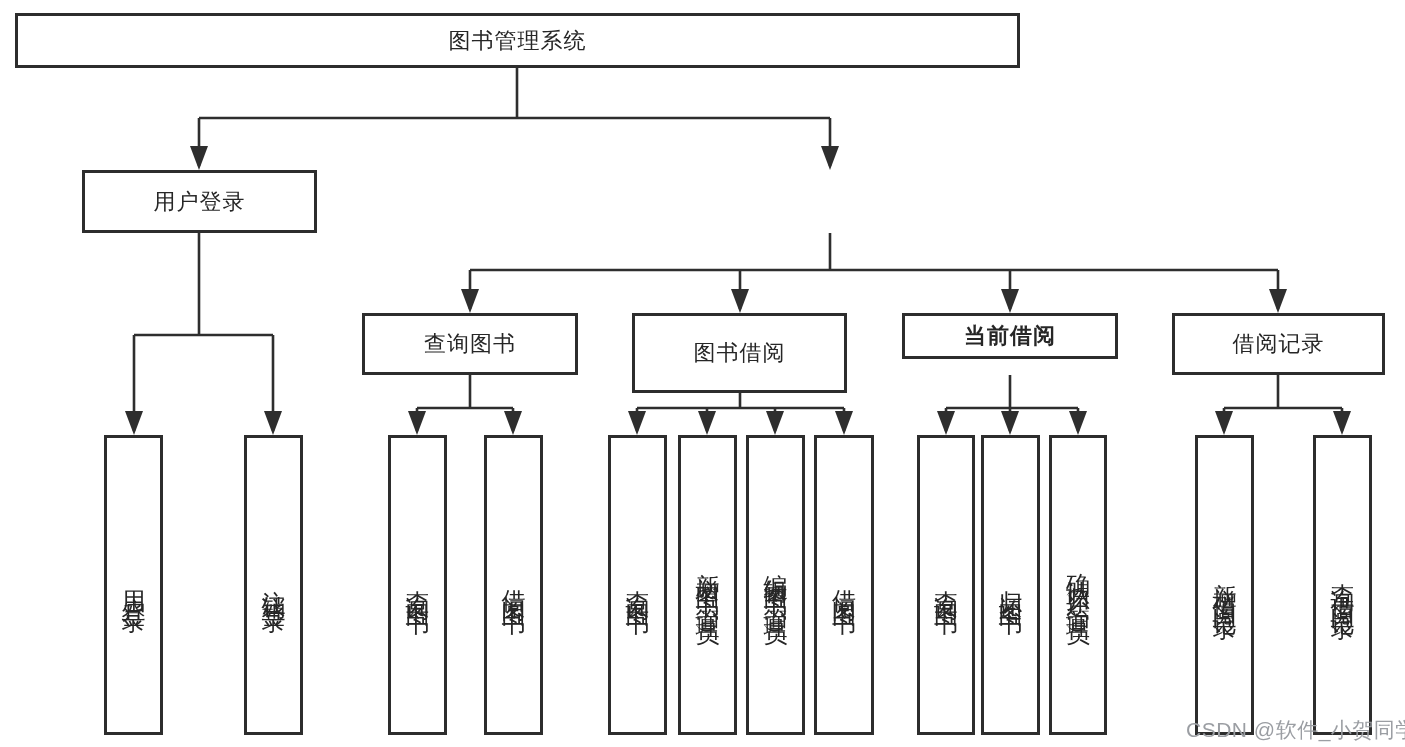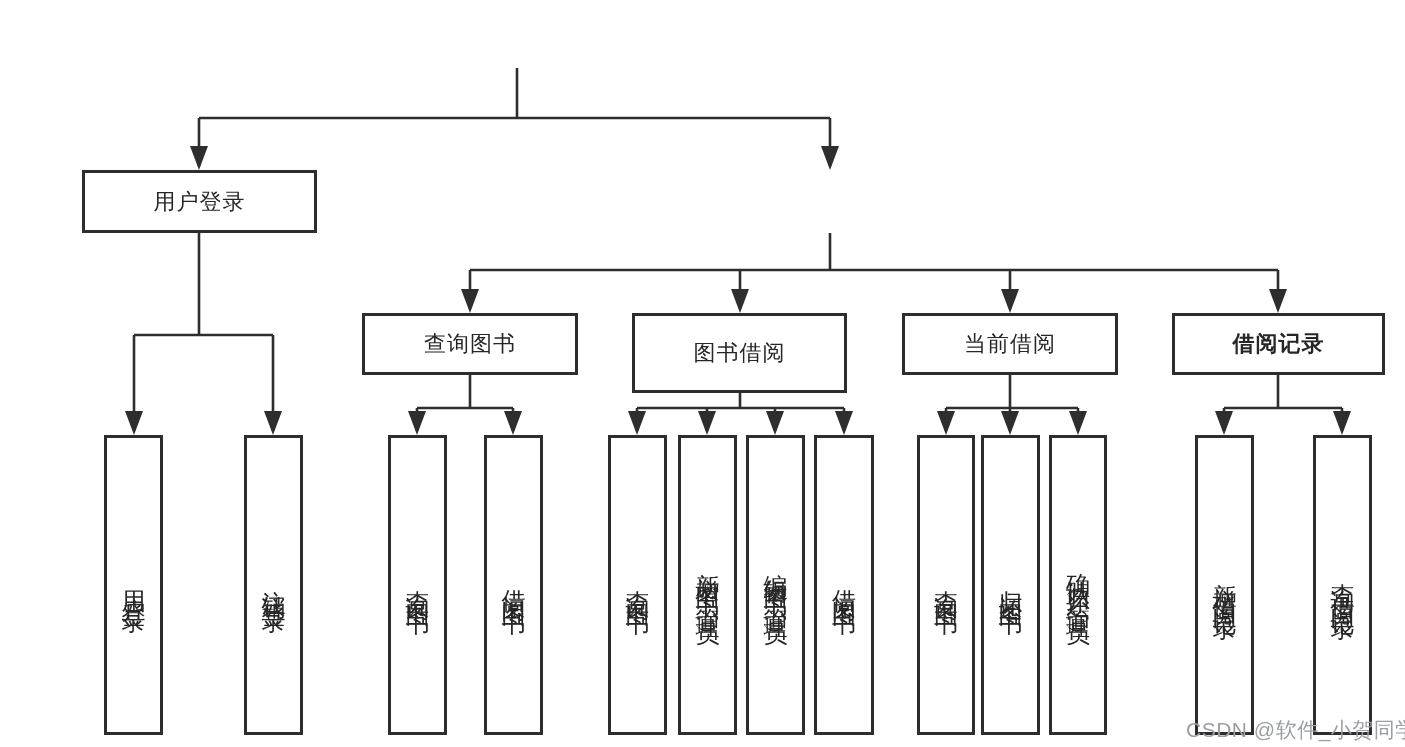--- a/index.html
+++ b/index.html
@@ -109,27 +109,28 @@
     <polygon points="1069,411 1087,411 1078,435"></polygon>
 
     <line x1="1278" y1="375" x2="1278" y2="408"></line>
     <line x1="1224" y1="408" x2="1342" y2="408"></line>
     <line x1="1224" y1="408" x2="1224" y2="431"></line>
     <line x1="1342" y1="408" x2="1342" y2="431"></line>
     <polygon points="1215,411 1233,411 1224,435"></polygon>
     <polygon points="1333,411 1351,411 1342,435"></polygon>
   </svg>
 
+  <div class="box hbox" style="left:15px;top:13px;width:1005px;height:55px;">图书管理系统</div>
 
   <div class="box hbox" style="left:82px;top:170px;width:235px;height:63px;">用户登录</div>
 
   <div class="box hbox" style="left:362px;top:313px;width:216px;height:62px;">查询图书</div>
   <div class="box hbox" style="left:632px;top:313px;width:215px;height:80px;">图书借阅</div>
-  <div class="box hbox" style="left:902px;top:313px;width:216px;height:62px;">当前借阅</div>
-  <div class="box hbox" style="left:1172px;top:313px;width:213px;height:62px;font-weight:bold;">借阅记录</div>
+  <div class="box hbox" style="left:902px;top:313px;width:216px;height:46px;font-weight:bold;">当前借阅</div>
+  <div class="box hbox" style="left:1172px;top:313px;width:213px;height:62px;">借阅记录</div>
 
   <div class="box leaf" style="left:104px;top:435px;width:59px;height:300px;">用户登录</div>
   <div class="box leaf" style="left:244px;top:435px;width:59px;height:300px;">注销登录</div>
 
   <div class="box leaf" style="left:388px;top:435px;width:59px;height:300px;">查询图书</div>
   <div class="box leaf" style="left:484px;top:435px;width:59px;height:300px;">借阅图书</div>
 
   <div class="box leaf" style="left:608px;top:435px;width:59px;height:300px;">查询图书</div>
   <div class="box leaf" style="left:678px;top:435px;width:59px;height:300px;">新增图书（管理员）</div>
   <div class="box leaf" style="left:746px;top:435px;width:59px;height:300px;">编辑图书（管理员）</div>

